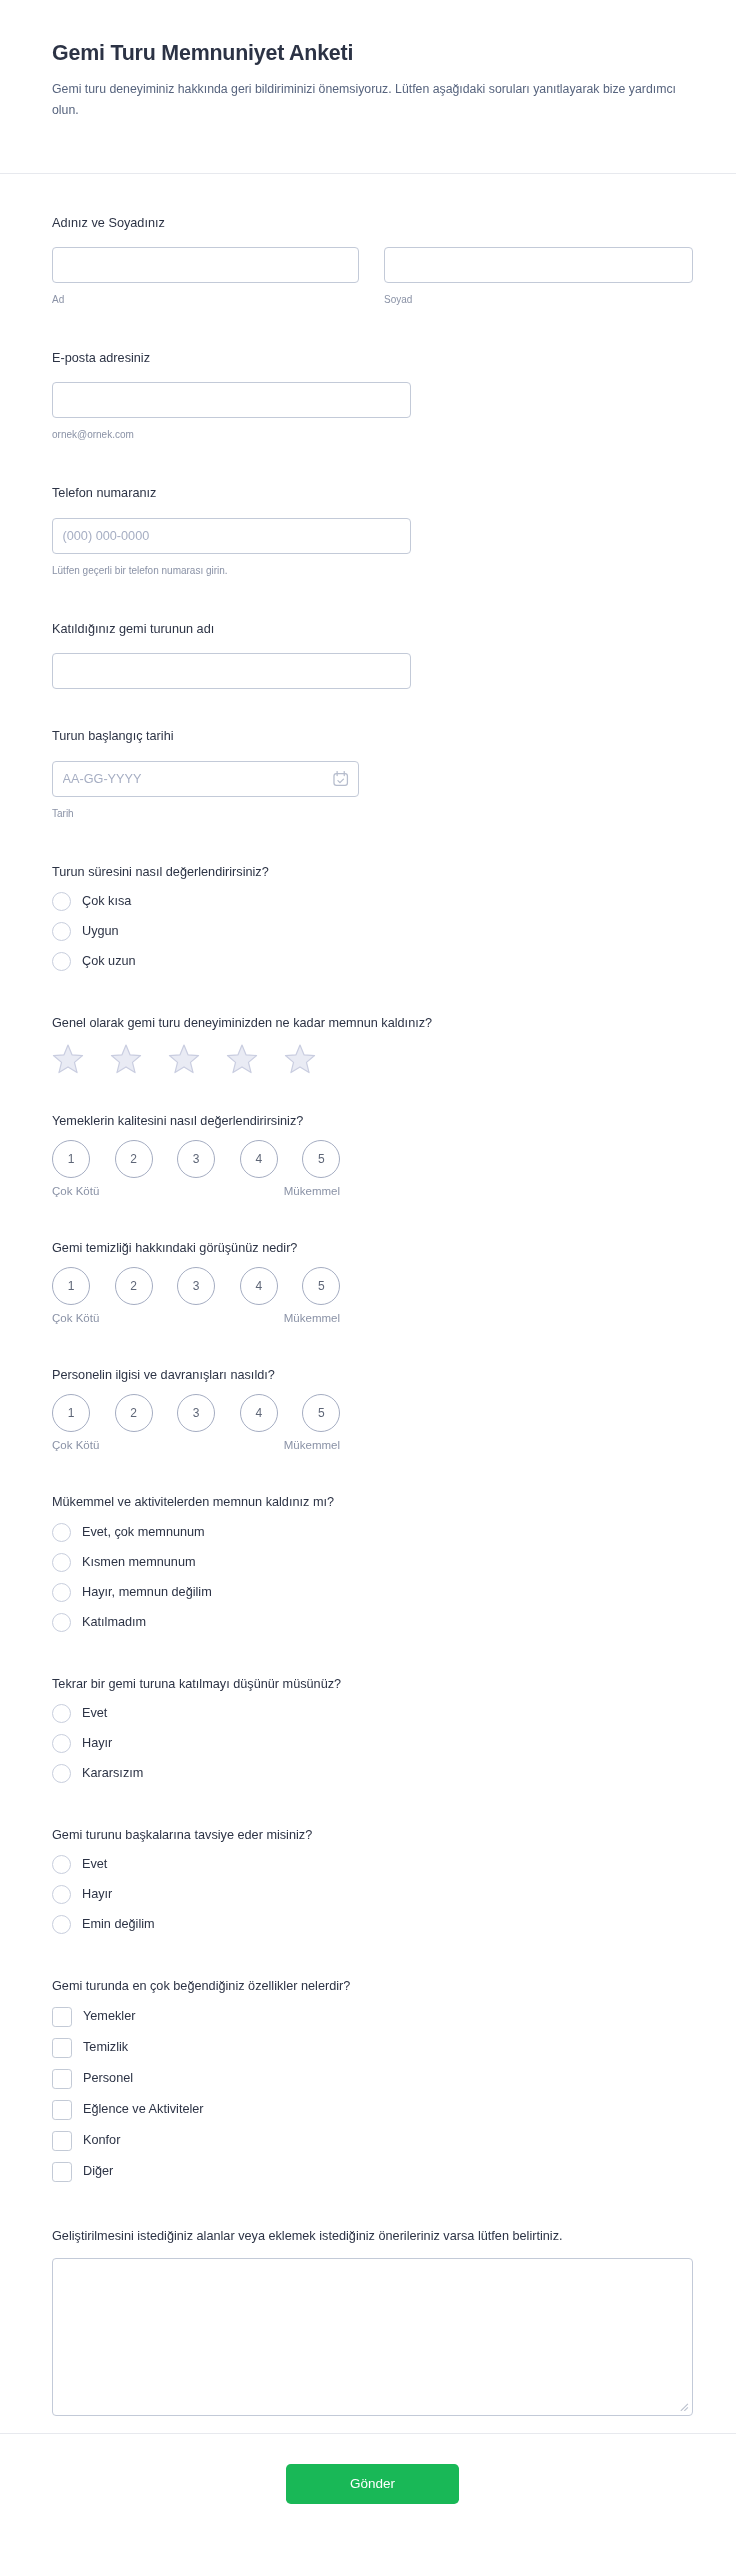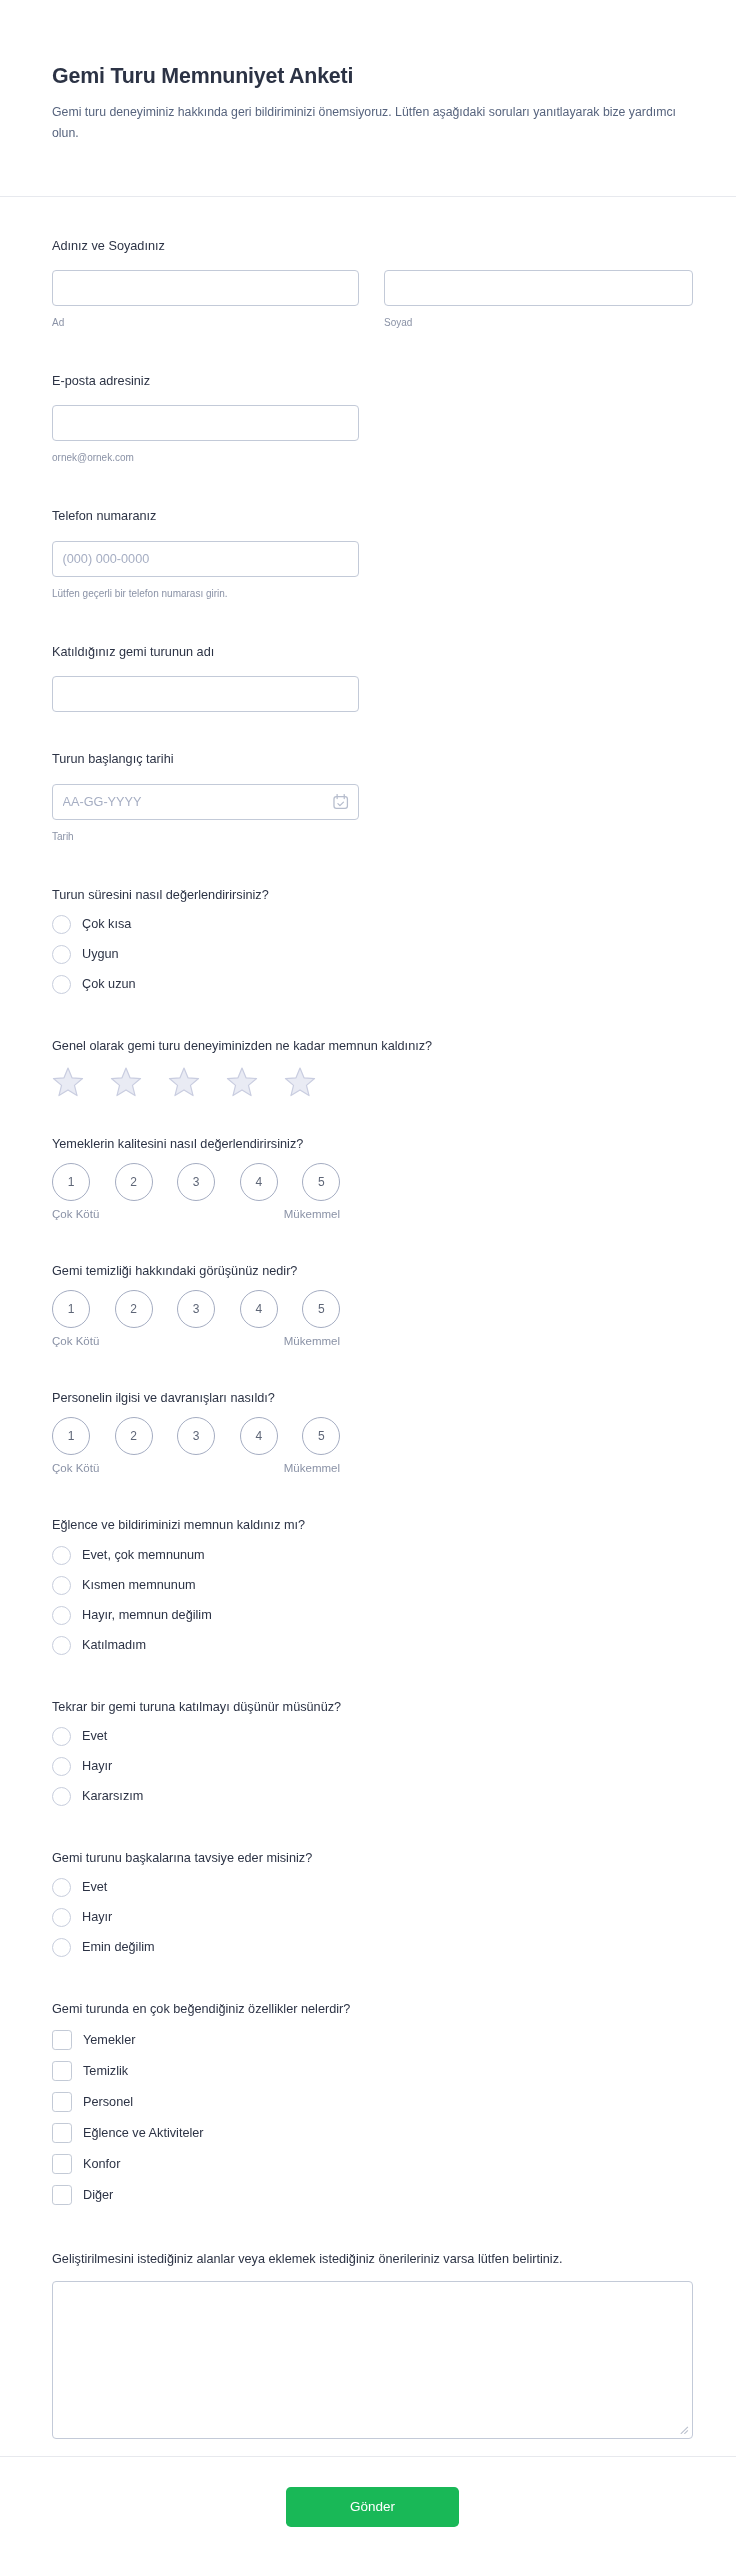--- a/index.html
+++ b/index.html
@@ -1,46 +1,46 @@
 <!DOCTYPE html>
 <html style="font-size:12.7px"><head>
 <meta charset="utf-8">
 <style>
   html,body{margin:0;padding:0;}
   body{
     width:737px;height:2576px;overflow:hidden;background:#ffffff;
     font-family:"Liberation Sans",sans-serif;color:#2c3345;
     -webkit-font-smoothing:antialiased;
   }
-  .container{padding:64px 44px 0 52px;}
+  .container{padding:41px 44px 0 52px;}
   .form-title{font-size:21.4px;font-weight:700;margin:0;color:#2c3345;letter-spacing:-0.2px;}
   .form-subtitle{font-size:12.3px;line-height:21.4px;color:#57647e;margin-top:12.7px;max-width:626px;font-weight:400;}
   .divider{border:none;border-top:0.8px solid #e7e9ee;margin:51px -44px 0 -52px;}
   .questions{padding-top:41px;}
   .q{margin-bottom:44px;}
   .q--plain{margin-bottom:39px;}
   .q--stars{margin-bottom:38px;}
   .q--scale{margin-bottom:41px;}
   .q-label{font-size:12.7px;font-weight:400;color:#2c3345;line-height:17.4px;margin:0 0 15px 0;max-width:634px;}
   .q-label--tight{margin-bottom:11px;}
   .q-label--multiline{line-height:21.4px;margin-bottom:11px;}
   .text-input{
-    box-sizing:border-box;height:36px;width:307px;border:0.8px solid #c3cad8;border-radius:4px;
+    box-sizing:border-box;height:36px;width:359px;border:0.8px solid #c3cad8;border-radius:4px;
     background:#fff;font-family:"Liberation Sans",sans-serif;font-size:12.7px;color:#2c3345;padding:0 9.5px;outline:none;
   }
   .text-input::placeholder{color:#a6aec3;opacity:1;}
   .hint{font-size:10px;color:#8a92a6;margin-top:11px;line-height:12px;}
   .name-row{display:flex;gap:25px;align-items:flex-end;}
   .name-col{width:307px;}
   .name-col:last-child{flex:1;width:auto;}
   .name-col .text-input{width:100%;}
   .date-wrap{position:relative;width:307px;}
   .date-wrap .text-input{width:100%;padding-right:35px;}
   .calendar-icon{position:absolute;right:9.5px;top:9.5px;width:17.4px;height:17.4px;cursor:pointer;}
-  .opt-row{display:flex;align-items:flex-end;margin-bottom:11px;cursor:pointer;}
+  .opt-row{display:flex;align-items:flex-start;margin-bottom:11px;cursor:pointer;}
   .opt-row:last-child{margin-bottom:0;}
   .radio-circle{
     box-sizing:border-box;width:19px;height:19px;border-radius:50%;
     border:0.8px solid #c8cedd;background:#fff;margin-right:11px;flex:0 0 auto;
   }
   .checkbox-square{
     box-sizing:border-box;width:20px;height:20px;border-radius:3.2px;
     border:0.8px solid #c3cad6;background:#fff;margin-right:11px;flex:0 0 auto;
   }
   .opt-label{font-size:12.7px;color:#2c3345;line-height:19px;font-weight:400;}
@@ -199,21 +199,21 @@
         <div class="scale-circle">4</div>
         <div class="scale-circle">5</div>
       </div>
       <div class="scale-labels">
         <span class="scale-edge-label">Çok Kötü</span>
         <span class="scale-edge-label">Mükemmel</span>
       </div>
     </div>
 
     <div class="q">
-      <div class="q-label q-label--tight">Eğlence ve bildiriminizi memnun kaldınız mı?</div>
+      <div class="q-label q-label--tight">Mükemmel ve aktivitelerden memnun kaldınız mı?</div>
       <div class="opt-row">
         <span class="radio-circle"></span>
         <span class="opt-label">Evet, çok memnunum</span>
       </div>
       <div class="opt-row">
         <span class="radio-circle"></span>
         <span class="opt-label">Kısmen memnunum</span>
       </div>
       <div class="opt-row">
         <span class="radio-circle"></span>

